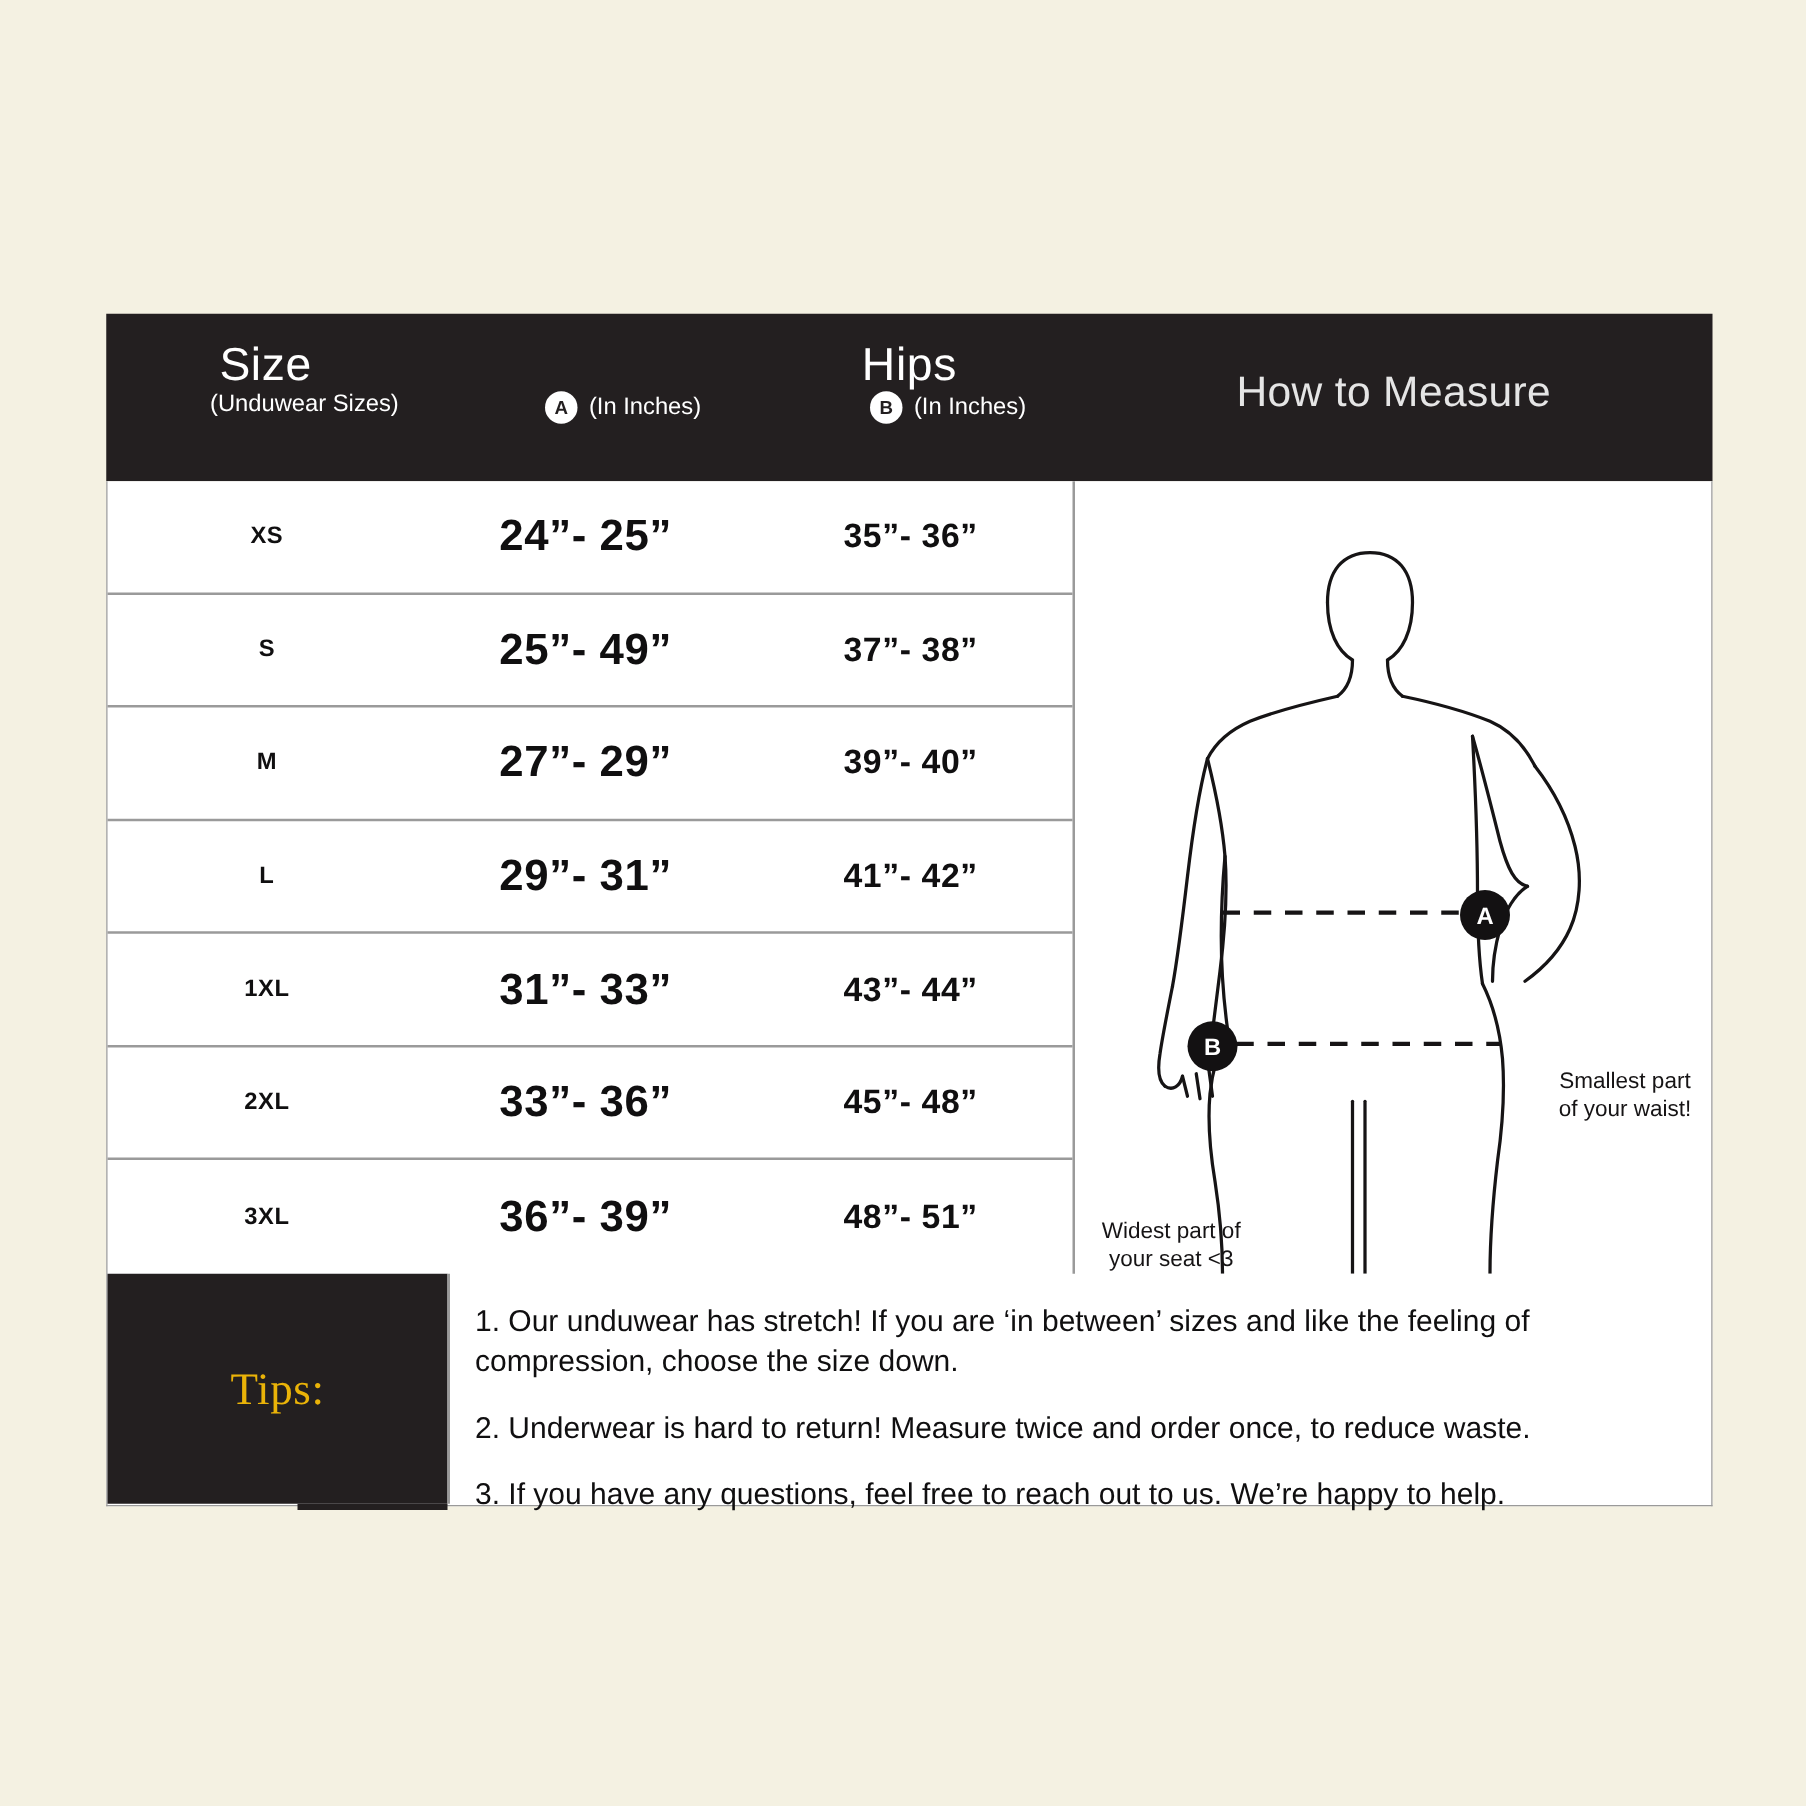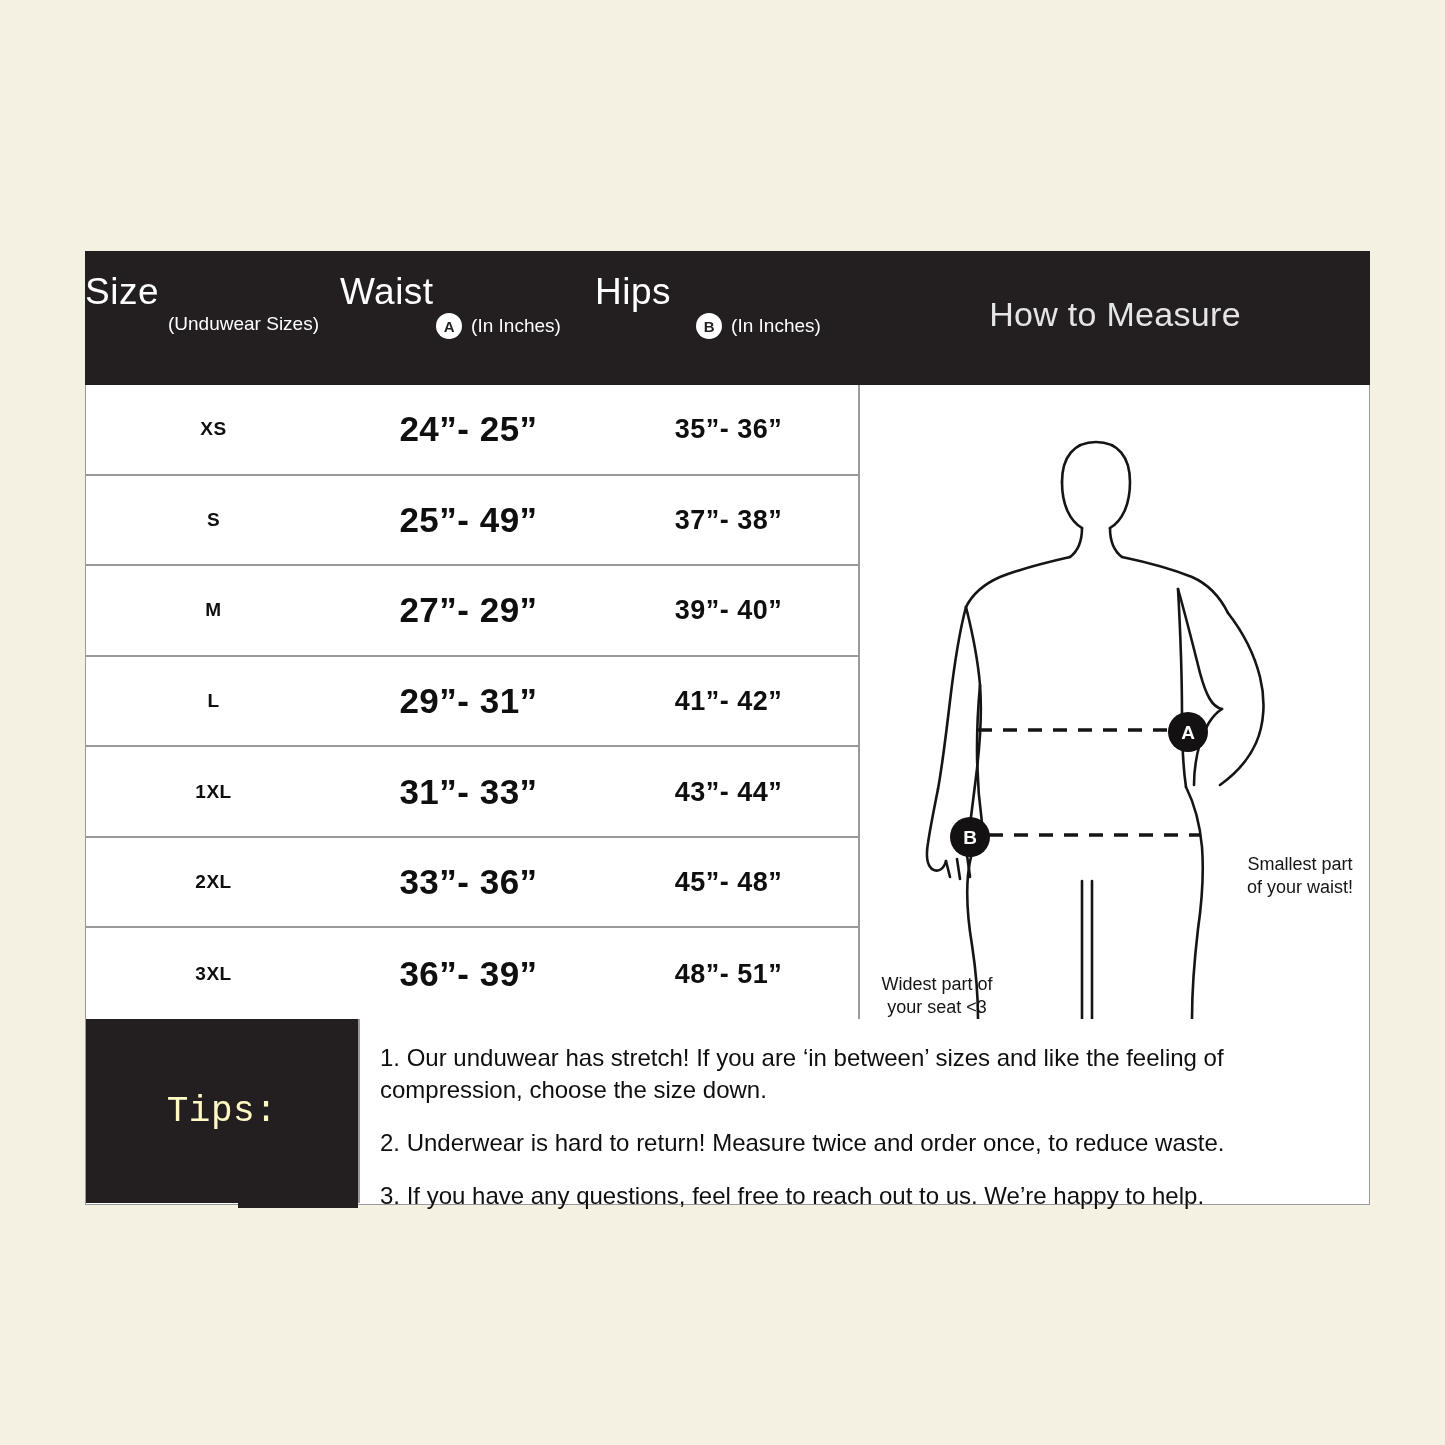--- a/index.html
+++ b/index.html
@@ -35,20 +35,21 @@
   }
   .hdr-col.size  { width: 255px; }
   .hdr-col.waist { width: 255px; }
   .hdr-col.hips  { width: 265px; }
   .hdr-col.how   { flex: 1; }
 
   .hdr-title {
     position: absolute;
     width: 100%;
     top: 20px;
+    text-align: center;
     color: #ffffff;
     font-size: 37px;
     font-weight: 400;
     letter-spacing: 0.5px;
     font-family: "Liberation Sans", sans-serif;
   }
   .hdr-sub {
     position: absolute;
     width: 100%;
     top: 62px;
@@ -175,23 +176,23 @@
   }
   .tips-label-tail {
     position: absolute;
     left: 152px;
     top: 184px;
     width: 120px;
     height: 5px;
     background: #231f20;
   }
   .tips-label {
-    color: #fef9c3;
+    color: #eab308;
     font-size: 36px;
-    font-family: Liberation Mono, monospace;
+    font-family: Liberation Serif, serif;
     letter-spacing: 0.5px;
   }
   .tips-body {
     position: absolute;
     left: 272px;
     top: 0;
     right: 0;
     height: 184px;
     border-left: 2px solid #9a9a9a;
     box-sizing: border-box;
@@ -214,21 +215,20 @@
   <div class="header">
 
     <div class="hdr-col size">
       <div class="hdr-title">Size</div>
       <div class="hdr-sub">
         <span>(Unduwear Sizes)</span>
       </div>
     </div>
 
     <div class="hdr-col waist">
-      <div class="hdr-title">Waist</div>
       <div class="hdr-sub">
         <span class="badge">A</span>
         <span>(In Inches)</span>
       </div>
     </div>
 
     <div class="hdr-col hips">
       <div class="hdr-title">Hips</div>
       <div class="hdr-sub">
         <span class="badge">B</span>

